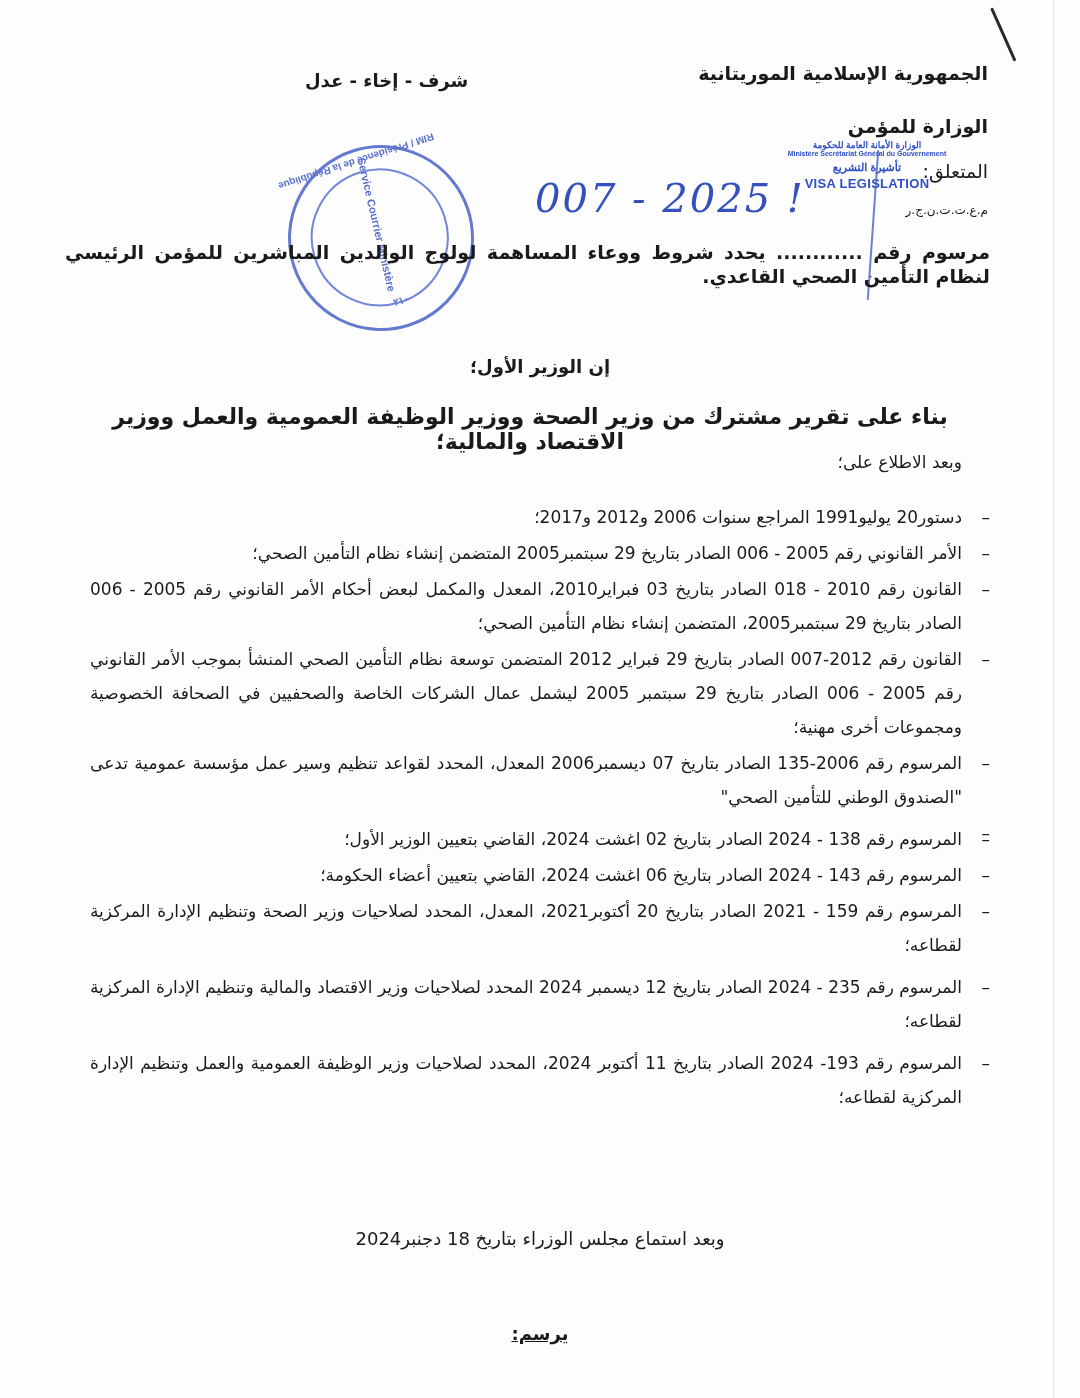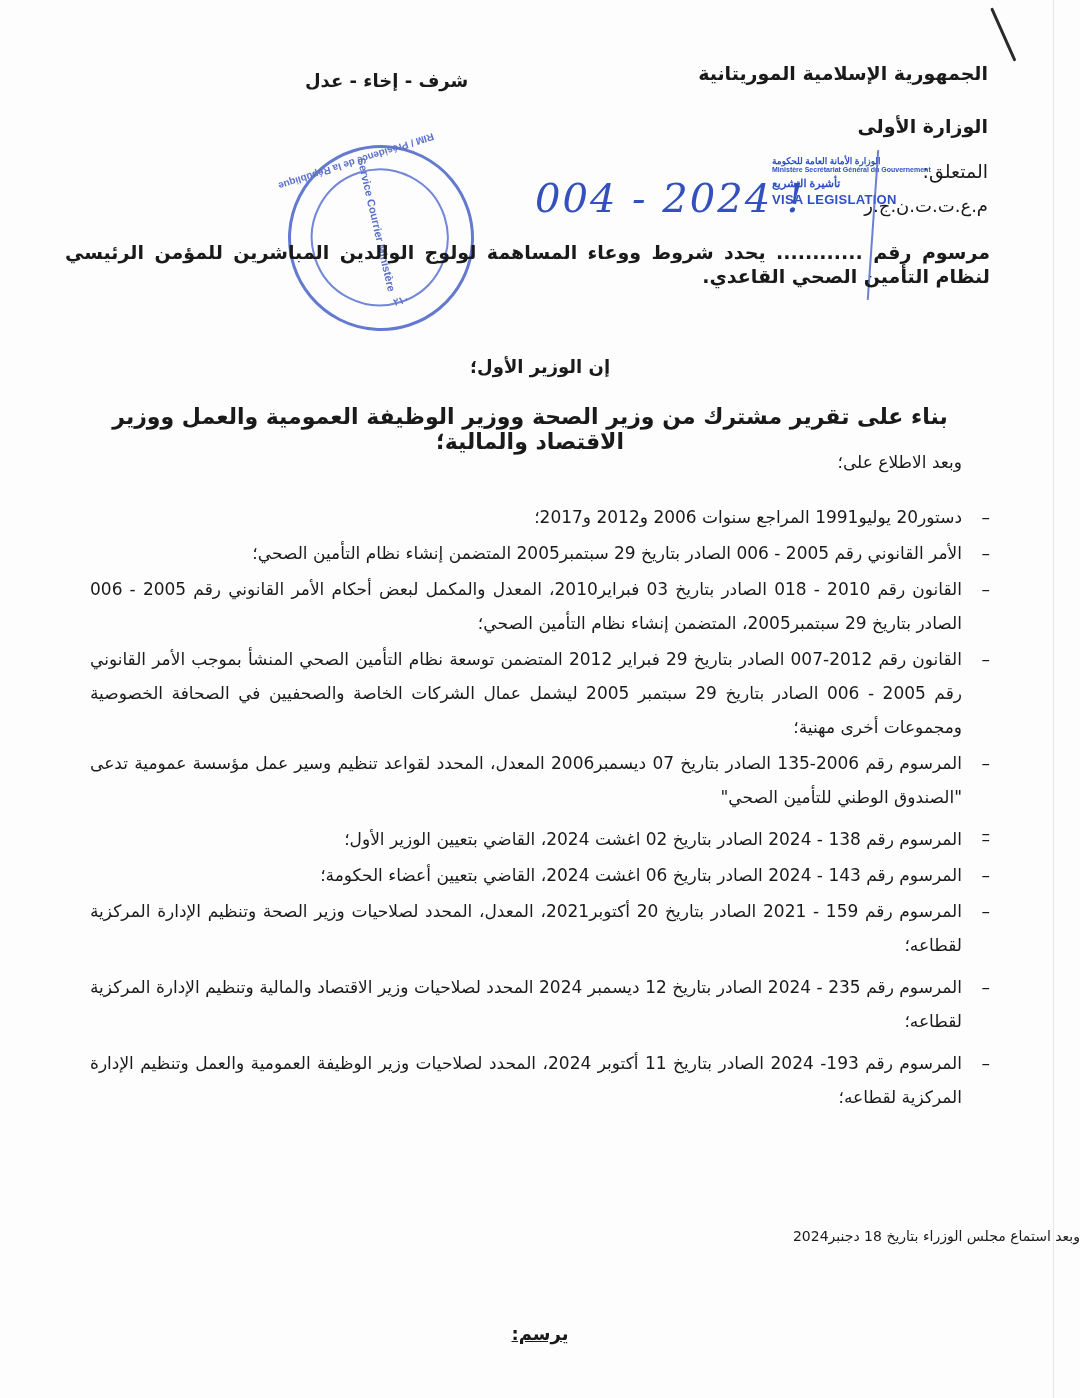--- a/index.html
+++ b/index.html
@@ -42,21 +42,21 @@
     .rtl {
       direction: rtl;
       unicode-bidi: plaintext;
     }
     .abs { position: absolute; }
 
     .hdr-republic { right: 92px; top: 62px; font-size: 19px; font-weight: bold; }
     .hdr-motto { left: 305px; top: 70px; font-size: 18px; font-weight: bold; }
     .hdr-ministry { right: 92px; top: 115px; font-size: 19px; font-weight: bold; }
     .hdr-visa { right: 92px; top: 160px; font-size: 19px; }
-    .hdr-ref { right: 92px; top: 195px; font-size: 18px; }
+    .hdr-ref { right: 92px; top: 203px; font-size: 12px; }
 
     .title {
       right: 90px;
       top: 240px;
       width: 925px;
       font-size: 19px;
       font-weight: bold;
       line-height: 24px;
       text-align: justify;
       text-align-last: right;
@@ -84,21 +84,21 @@
       text-align-last: right;
       margin-bottom: 2px;
     }
     .refs li .dash {
       position: absolute;
       right: 0;
       top: 0;
     }
     .refs li.gap { margin-bottom: 8px; }
 
-    .closing { left: 0; right: 0; top: 1228px; font-size: 14px; }
+    .closing { left: 0; right: 0; top: 1228px; text-align: center; font-size: 18px; }
     .decree {
       left: 0; right: 0; top: 1323px;
       text-align: center; font-size: 18px; font-weight: bold;
     }
     .decree span { text-decoration: underline; }
 
     
     .stamp {
       position: absolute;
       left: 288px;
@@ -129,24 +129,24 @@
       font-family: "Liberation Sans", sans-serif;
     }
     .stamp-top { top: 4px; transform: rotate(180deg); }
     .stamp-mid { top: 70px; font-size: 11px; transform: rotate(95deg); }
     .stamp-bot { top: 150px; }
 
     
     .visa-stamp {
       position: absolute;
       left: 772px;
-      top: 156px;
+      top: 140px;
       width: 190px;
       color: #2f4fc4;
-      text-align: left;
+      text-align: center;
       font-family: "Liberation Sans", sans-serif;
     }
     .visa-l1 { font-size: 9px; font-weight: bold; direction: rtl; }
     .visa-l2 { font-size: 7px; font-weight: bold; }
     .visa-l3 { font-size: 11px; font-weight: bold; direction: rtl; margin-top: 4px; }
     .visa-l4 { font-size: 13px; font-weight: bold; letter-spacing: 0.3px; margin-top: 2px; }
 
     .signature-line {
       position: absolute;
       left: 872px;
@@ -171,32 +171,32 @@
   </style>
 </head>
 <body>
 
 <div class="page">
   <div class="right-edge"></div>
   <div class="corner-mark"></div>
 
   <div class="abs rtl hdr-republic">الجمهورية الإسلامية الموريتانية</div>
   <div class="abs rtl hdr-motto">شرف - إخاء - عدل</div>
-  <div class="abs rtl hdr-ministry">الوزارة الأولى</div>
+  <div class="abs rtl hdr-ministry">الوزارة للمؤمن</div>
   <div class="abs rtl hdr-visa">المتعلق:</div>
   <div class="abs rtl hdr-ref">م.ع.ت.ت.ن.ج.ر</div>
 
   <div class="stamp">
     <div class="stamp-inner"></div>
     <div class="stamp-text stamp-top">RIM / Présidence de la République</div>
     <div class="stamp-text stamp-mid">Service Courrier Ministère</div>
     <div class="stamp-text stamp-bot">٢١٠</div>
   </div>
 
-  <div class="handwritten">004 - 2024 !</div>
+  <div class="handwritten">007 - 2025 !</div>
 
   <div class="visa-stamp">
     <div class="visa-l1">الوزارة الأمانة العامة للحكومة</div>
     <div class="visa-l2">Ministère Secrétariat Général du Gouvernement</div>
     <div class="visa-l3">تأشيرة التشريع</div>
     <div class="visa-l4">VISA LEGISLATION</div>
   </div>
   <div class="signature-line"></div>
 
   <div class="abs rtl title">مرسوم رقم ............ يحدد شروط ووعاء المساهمة لولوج الوالدين المباشرين للمؤمن الرئيسي لنظام التأمين الصحي القاعدي.</div>

